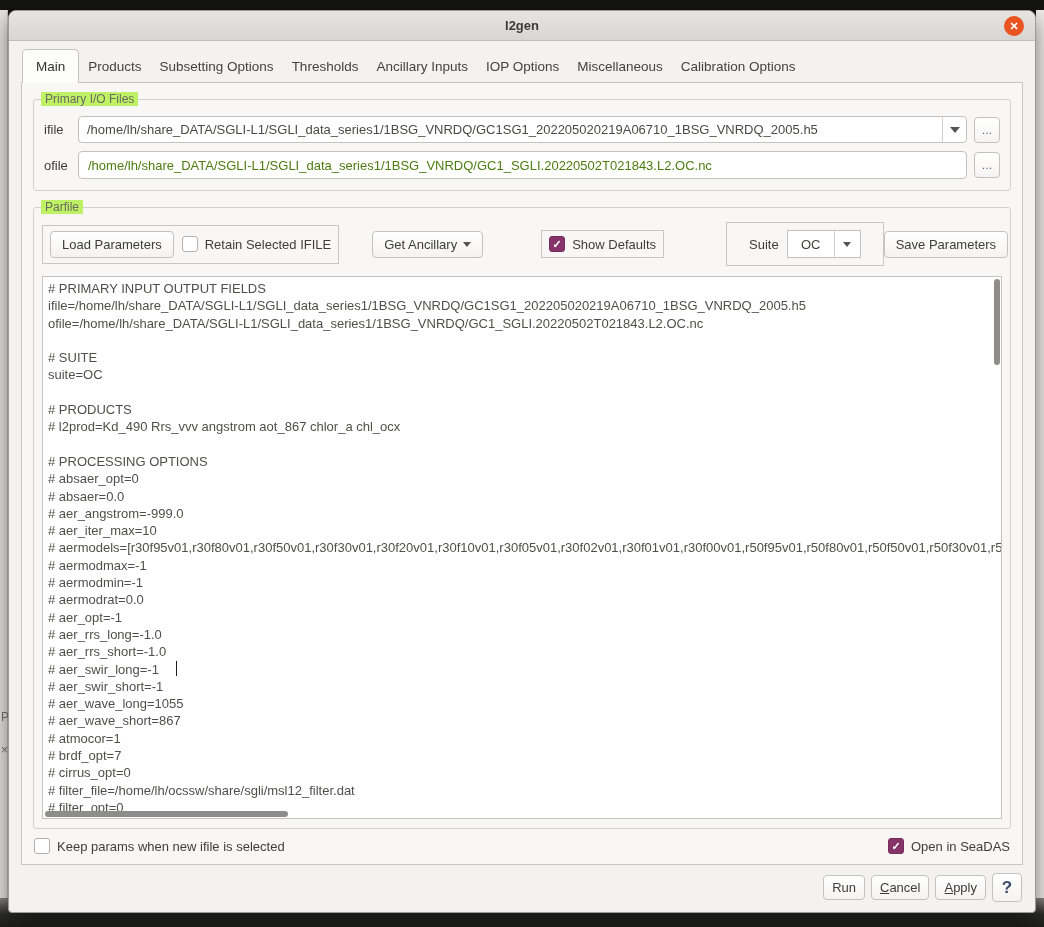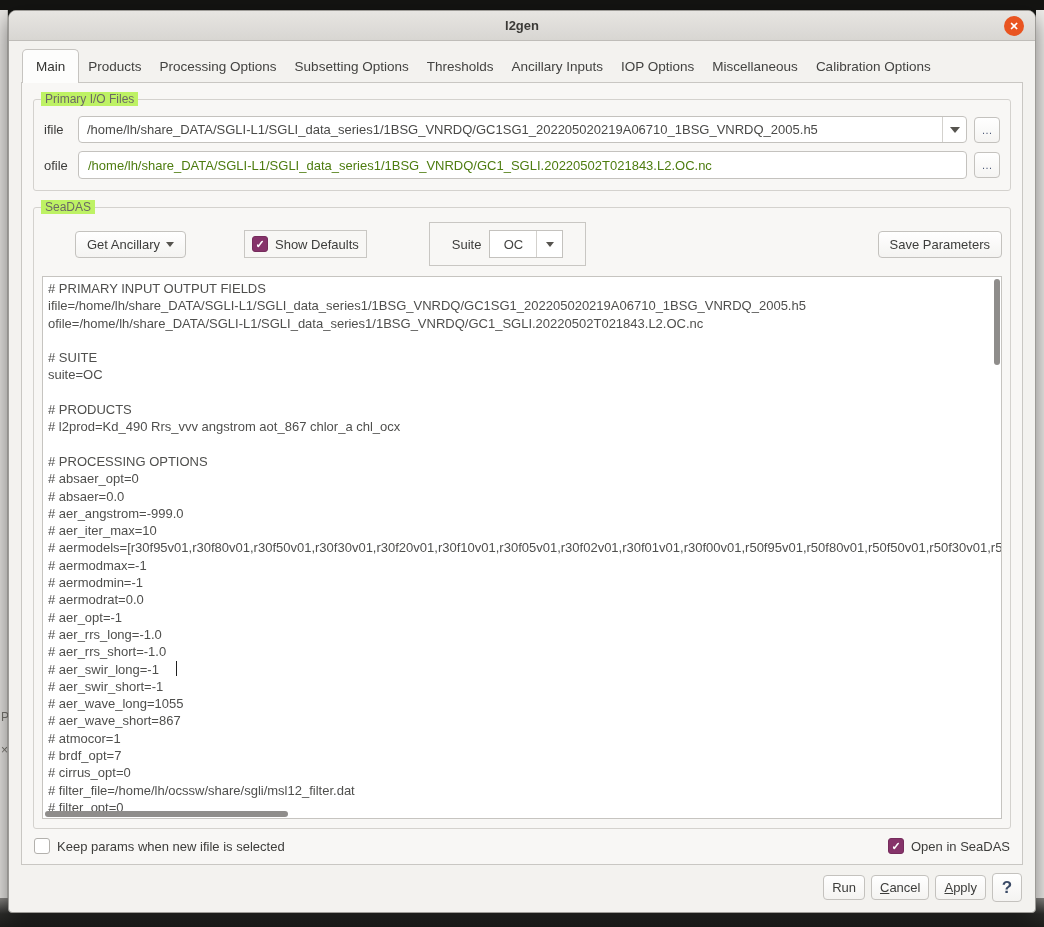--- a/index.html
+++ b/index.html
@@ -114,21 +114,20 @@
       <div class="close-btn">
         <span>✕</span>
       </div>
     </div>
 
     <div class="content">
 
       <div class="tabstrip">
         <div class="tab selected">Main</div>
         <div class="tab">Products</div>
-        <div class="tab">Processing Options</div>
         <div class="tab">Subsetting Options</div>
         <div class="tab">Thresholds</div>
         <div class="tab">Ancillary Inputs</div>
         <div class="tab">IOP Options</div>
         <div class="tab">Miscellaneous</div>
         <div class="tab">Calibration Options</div>
       </div>
 
       <div class="tab-panel">
 
@@ -153,23 +152,32 @@
             <div class="textfield">
               <span>/home/lh/share_DATA/SGLI-L1/SGLI_data_series1/1BSG_VNRDQ/GC1_SGLI.20220502T021843.L2.OC.nc</span>
             </div>
             <div class="browse-btn">
               <span>…</span>
             </div>
           </div>
         </div>
 
         <div class="fs fs-parfile">
-          <span class="fs-label">SeaDAS</span>
+          <span class="fs-label">Parfile</span>
 
           <div class="toolbar">
+            <div class="tool-group">
+              <div class="btn">
+                <span>Load Parameters</span>
+              </div>
+              <label class="checkbox-wrap">
+                <span class="checkbox"></span>
+                <span>Retain Selected IFILE</span>
+              </label>
+            </div>
 
             <div class="btn" style="margin-left:33px;">
               <span>Get Ancillary</span>
               <span class="tri-down small"></span>
             </div>
 
             <div class="tool-group" style="margin-left:58px;">
               <label class="checkbox-wrap">
                 <span class="checkbox checked">
                   <span>✓</span>

